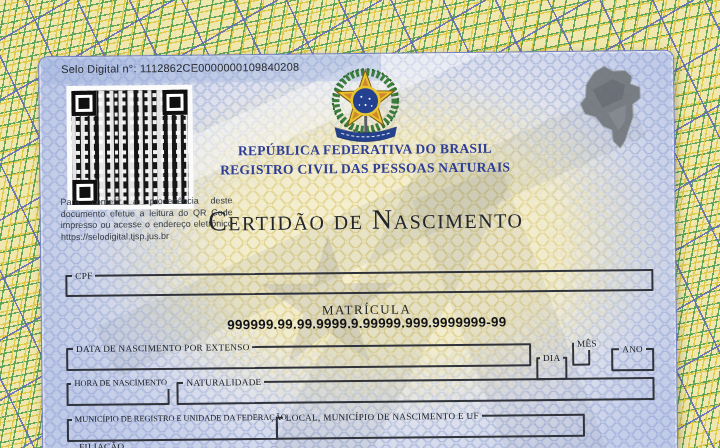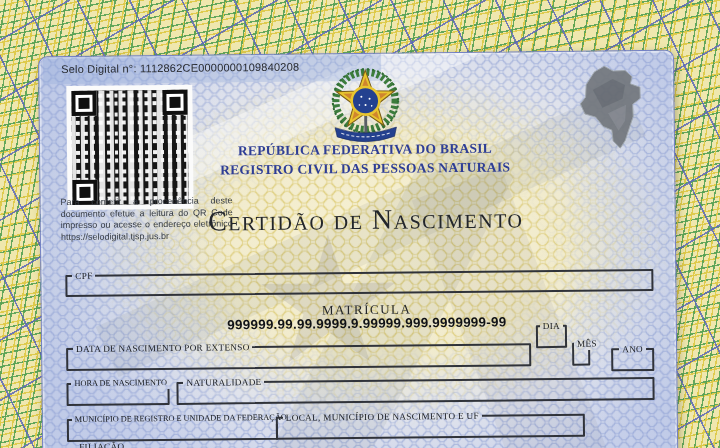--- a/index.html
+++ b/index.html
@@ -97,21 +97,21 @@
 
   fieldset{ position:absolute; z-index:3; min-width:0; border:2px solid #30333a;
     background:transparent; border-radius:1px; }
   legend{ font-family:"Liberation Serif", serif; font-size:9.2px; letter-spacing:.3px;
     color:#15181d; padding:0 3px; margin-left:5px; line-height:12px; white-space:nowrap; }
   legend.c{ margin:0 auto; }
   legend.sm{ font-size:8.3px; letter-spacing:0; margin-left:3px; }
 
   .f-cpf{ left:24px;  top:213px; width:588px; height:27px; }
   .f-data{ left:24px; top:286px; width:465px; height:28px; }
-  .f-dia{ left:494px; top:268px; width:31px;  height:28px; }
+  .f-dia{ left:494px; top:300px; width:31px;  height:28px; }
   .f-mes{ left:530px; top:286px; width:18px;  height:28px; }
   .f-ano{ left:569px; top:292px; width:43px;  height:28px; }
   .f-hora{ left:24px; top:321px; width:103px; height:28px; }
   .f-nat{ left:134px; top:321px; width:478px; height:28px; }
   .f-mun{ left:24px;  top:357px; width:211px; height:28px; }
   .f-loc{ left:233px; top:357px; width:309px; height:28px; }
   .f-sexo{ left:547px; top:357px; width:65px; height:28px; }
 
   .mat-label{ position:absolute; left:120px; top:248px; width:410px; z-index:3;
     text-align:center; font-family:"Liberation Serif", serif; font-size:13px;

